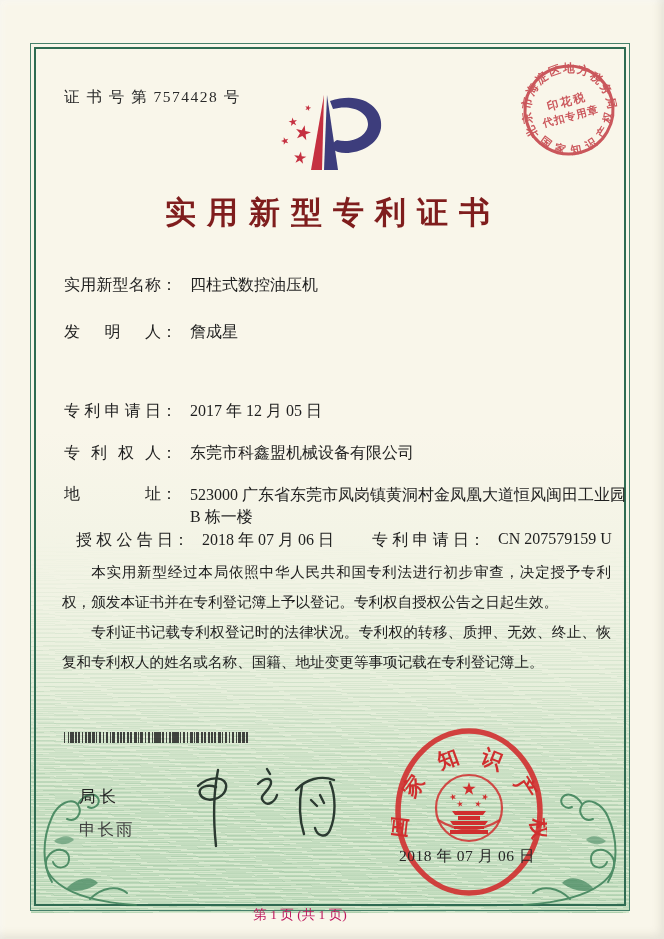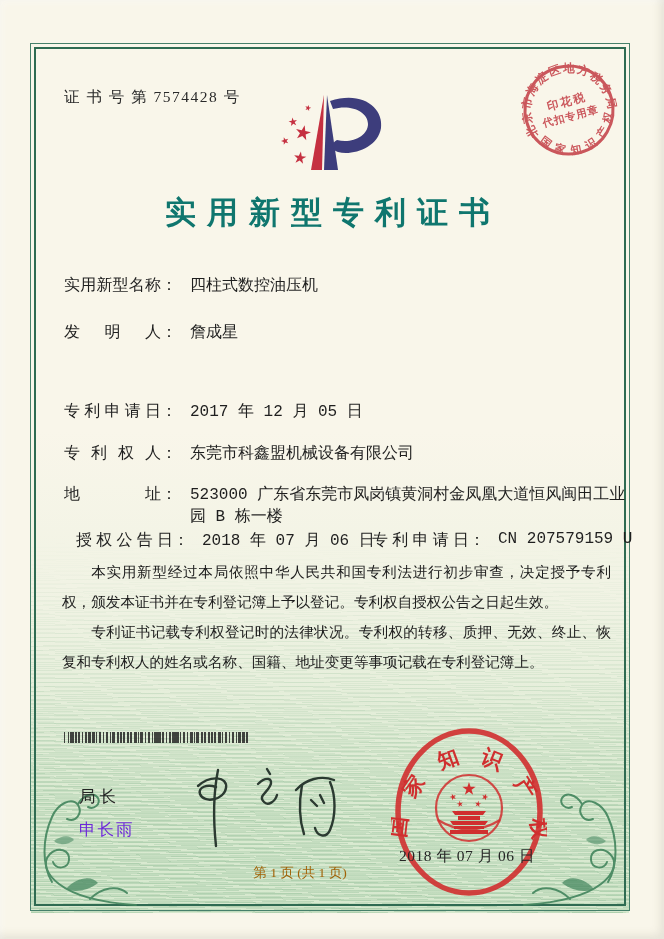--- a/index.html
+++ b/index.html
@@ -17,44 +17,44 @@
          -webkit-mask-image:linear-gradient(to bottom, transparent 0, #000 55%);
          mask-image:linear-gradient(to bottom, transparent 0, #000 55%);}
   .lines.a{top:540px;opacity:.38;}
   .lines.b{top:685px;opacity:.5;}
   
   .frame-thin{position:absolute;left:30px;top:43px;right:34px;bottom:28px;border:1px solid #46806a;}
   .frame-thick{position:absolute;left:34px;top:47px;right:38px;bottom:33px;border:2px solid #2f6b52;}
   .txt{position:absolute;color:#212121;}
   .cert-no{left:64px;top:87px;font-size:15.5px;letter-spacing:1.5px;color:#2a2a2a;font-family:Liberation Serif, serif;}
   .title{left:0;right:0;top:192px;text-align:center;font-size:31px;font-weight:700;
-         letter-spacing:11px;padding-left:2px;color:#0f766e;}
+         letter-spacing:11px;padding-left:2px;color:#7f1d1d;}
   .row{position:absolute;left:64px;font-size:16px;color:#1f1f1f;white-space:nowrap;}
   .lbl{display:inline-block;width:97px;text-align:justify;text-align-last:justify;vertical-align:top;}
   .colon{display:inline-block;vertical-align:top;}
-  .val{margin-left:13px;display:inline-block;vertical-align:top;font-family:Liberation Mono, monospace;}
+  .val{margin-left:13px;display:inline-block;vertical-align:top;}
   .val.wrap{white-space:normal;width:436px;line-height:22px;}
   .grant-group{position:absolute;top:0;white-space:nowrap;}
   .paras{position:absolute;left:62px;top:557px;width:549px;font-size:14.6px;line-height:30px;
          color:#1c1c1c;text-align:justify;}
   .paras p{margin:0;text-indent:2em;}
   .barcode{position:absolute;left:64px;top:732px;width:186px;height:11px;opacity:.82;
      background-image:
        repeating-linear-gradient(90deg,#1f1f1f 0 1.5px,transparent 1.5px 3.5px),
        repeating-linear-gradient(90deg,#1f1f1f 0 1px,transparent 1px 6px),
        repeating-linear-gradient(90deg,transparent 0 8px,#1f1f1f 8px 10.5px,transparent 10.5px 17px);}
   .director-title{left:79px;top:786px;font-size:16.5px;letter-spacing:4px;color:#242424;font-family:Liberation Mono, monospace;}
-  .director-name{left:79px;top:819px;font-size:16.5px;letter-spacing:2px;color:#6d28d9;}
+  .director-name{left:79px;top:819px;font-size:16.5px;letter-spacing:2px;color:#404040;}
   .signature{position:absolute;left:170px;top:756px;}
   .seal{position:absolute;left:391px;top:726px;}
   .seal-date{position:absolute;left:389px;top:846px;width:156px;text-align:center;
              font-size:15.5px;color:#262626;letter-spacing:.5px;}
   .tax-stamp{position:absolute;left:521px;top:62px;transform:rotate(-15deg);opacity:.92;}
   .logo{position:absolute;left:280px;top:86px;}
-  .footer{left:0;width:600px;top:864px;text-align:center;font-size:13.5px;color:#a16207;}
+  .footer{left:0;width:600px;top:906px;text-align:center;font-size:13.5px;color:#be185d;}
   .corner{position:absolute;bottom:30px;opacity:.92;}
   .corner.left{left:34px;}
   .corner.right{right:38px;transform:scaleX(-1);}
 </style>
 </head>
 <body>
 
 <div class="sheet">
 
   <div class="tint"></div>

